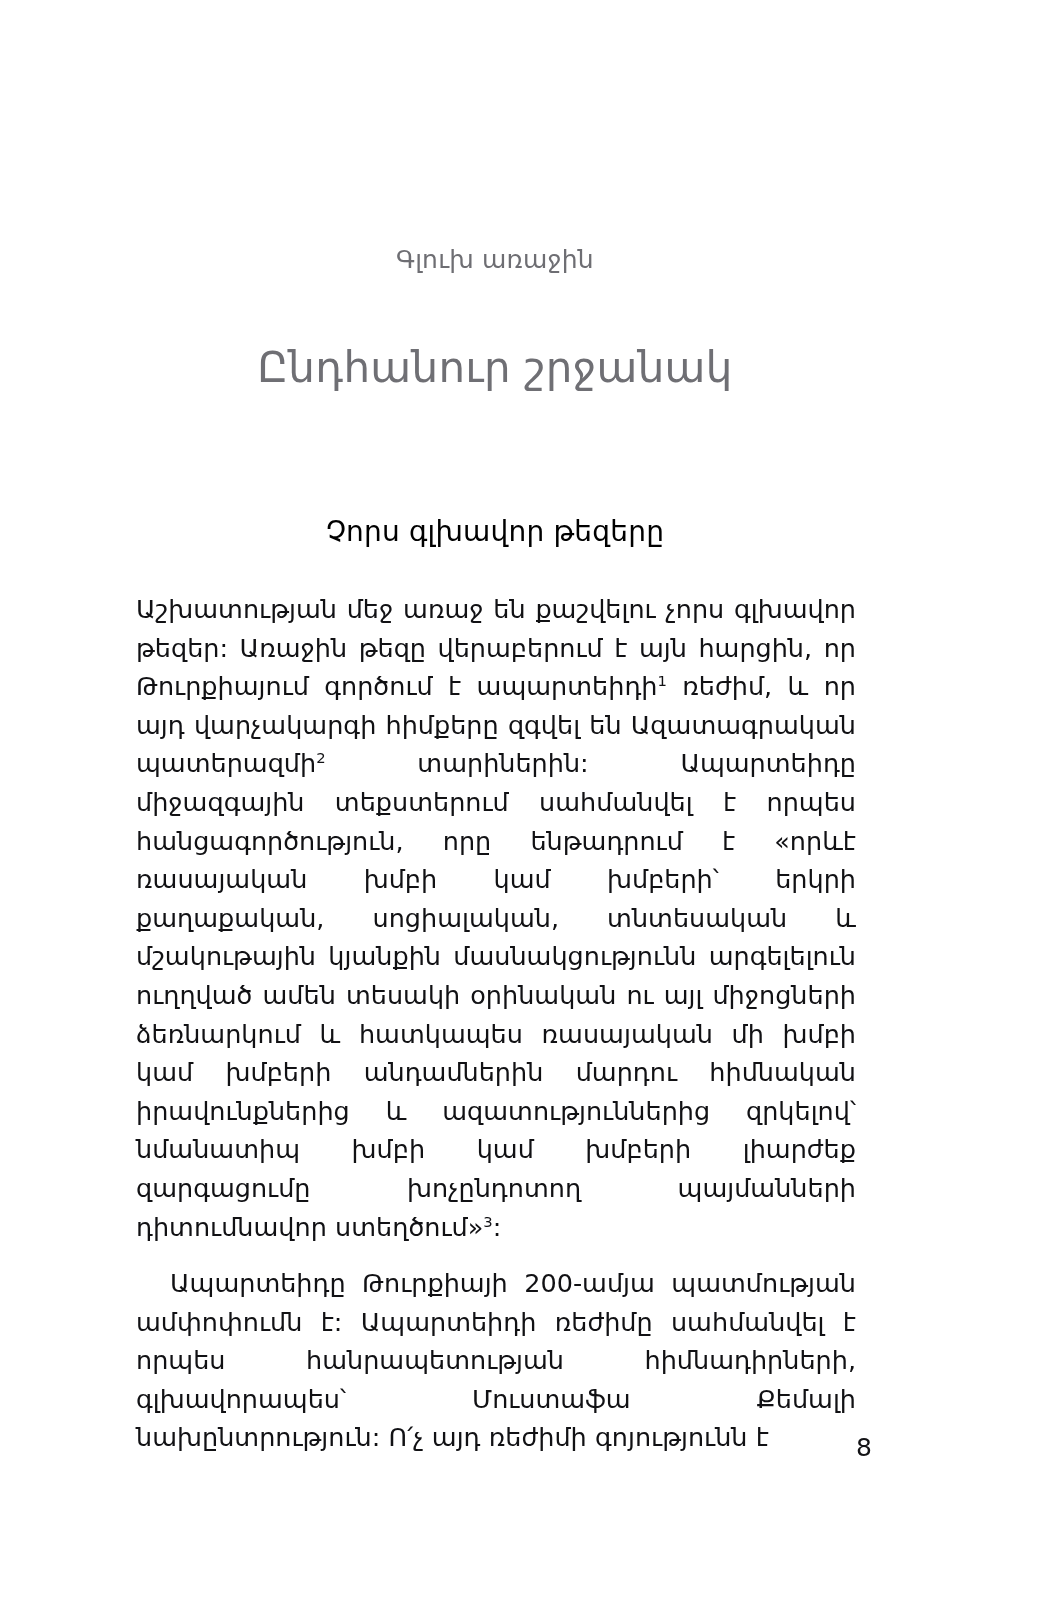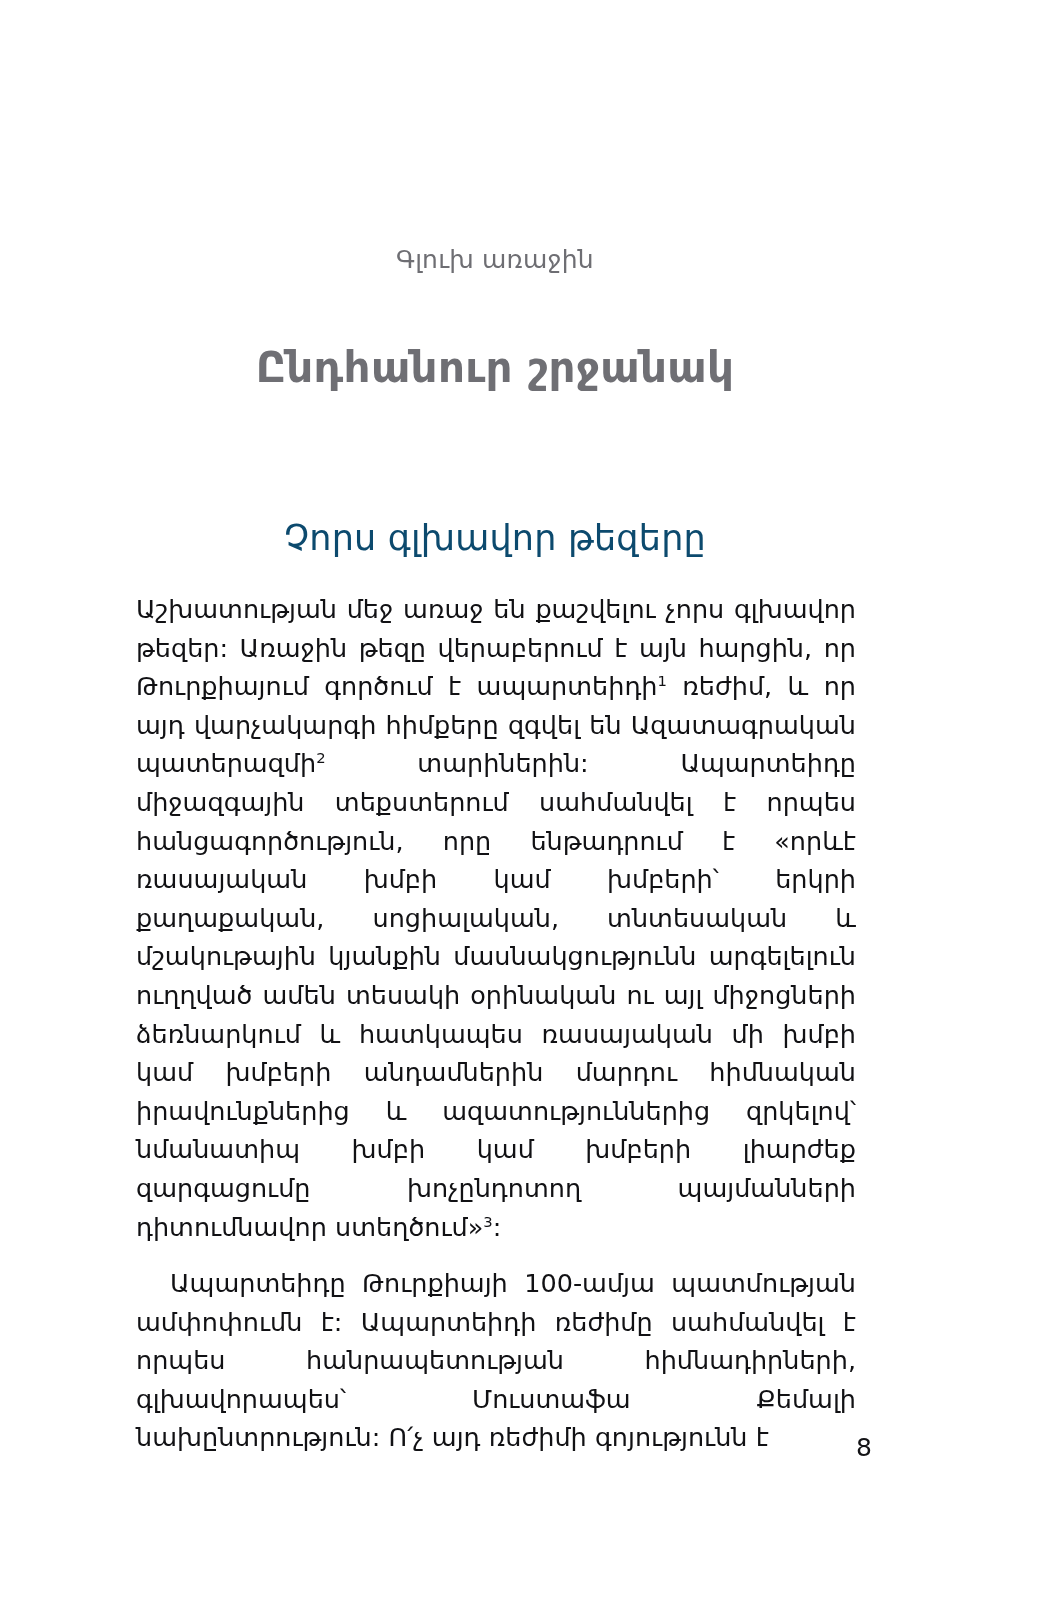--- a/index.html
+++ b/index.html
@@ -32,32 +32,32 @@
   }
   .chapter-title {
     position: absolute;
     left: 118px;
     top: 312px;
     width: 754px;
     text-align: center;
     font-size: 42px;
     line-height: 56px;
     color: #6f6f74;
-    font-weight: 700;
+    font-weight: 400;
     letter-spacing: 0.3px;
   }
   .section-title {
     position: absolute;
     left: 118px;
     top: 489px;
     width: 754px;
     text-align: center;
-    font-size: 35px;
+    font-size: 28px;
     line-height: 40px;
-    color: #0c4a6e;
+    color: #000000;
     font-weight: 400;
     letter-spacing: 0.2px;
   }
 
   
   .body-block {
     position: absolute;
     left: 118px;
     top: 572px;
     width: 756px;
@@ -100,18 +100,18 @@
 <div class="page">
 
   <div class="chapter-label">Գլուխ առաջին</div>
 
   <h1 class="chapter-title">Ընդհանուր շրջանակ</h1>
 
   <h2 class="section-title">Չորս գլխավոր թեզերը</h2>
 
   <div class="body-block">
       <p class="para">Աշխատության մեջ առաջ են քաշվելու չորս գլխավոր թեզեր: Առաջին թեզը վերաբերում է այն հարցին, որ Թուրքիայում գործում է ապարտեիդի<sup class="fn">1</sup> ռեժիմ, և որ այդ վարչակարգի հիմքերը զգվել են Ազատագրական պատերազմի<sup class="fn">2</sup> տարիներին: Ապարտեիդը միջազգային տեքստերում սահմանվել է որպես հանցագործություն, որը ենթադրում է «որևէ ռասայական խմբի կամ խմբերի՝ երկրի քաղաքական, սոցիալական, տնտեսական և մշակութային կյանքին մասնակցությունն արգելելուն ուղղված ամեն տեսակի օրինական ու այլ միջոցների ձեռնարկում և հատկապես ռասայական մի խմբի կամ խմբերի անդամներին մարդու հիմնական իրավունքներից և ազատություններից զրկելով՝ նմանատիպ խմբի կամ խմբերի լիարժեք զարգացումը խոչընդոտող պայմանների դիտումնավոր ստեղծում»<sup class="fn">3</sup>:</p>
-      <p class="para indent">Ապարտեիդը Թուրքիայի 100-ամյա պատմության ամփոփումն է: Ապարտեիդի ռեժիմը սահմանվել է որպես հանրապետության հիմնադիրների, գլխավորապես՝ Մուստաֆա Քեմալի նախընտրություն: Ո՛չ այդ ռեժիմի գոյությունն է</p>
+      <p class="para indent">Ապարտեիդը Թուրքիայի 200-ամյա պատմության ամփոփումն է: Ապարտեիդի ռեժիմը սահմանվել է որպես հանրապետության հիմնադիրների, գլխավորապես՝ Մուստաֆա Քեմալի նախընտրություն: Ո՛չ այդ ռեժիմի գոյությունն է</p>
     </div>
 
   <div class="folio">8</div>
 
 </div>
 
 </body></html>

